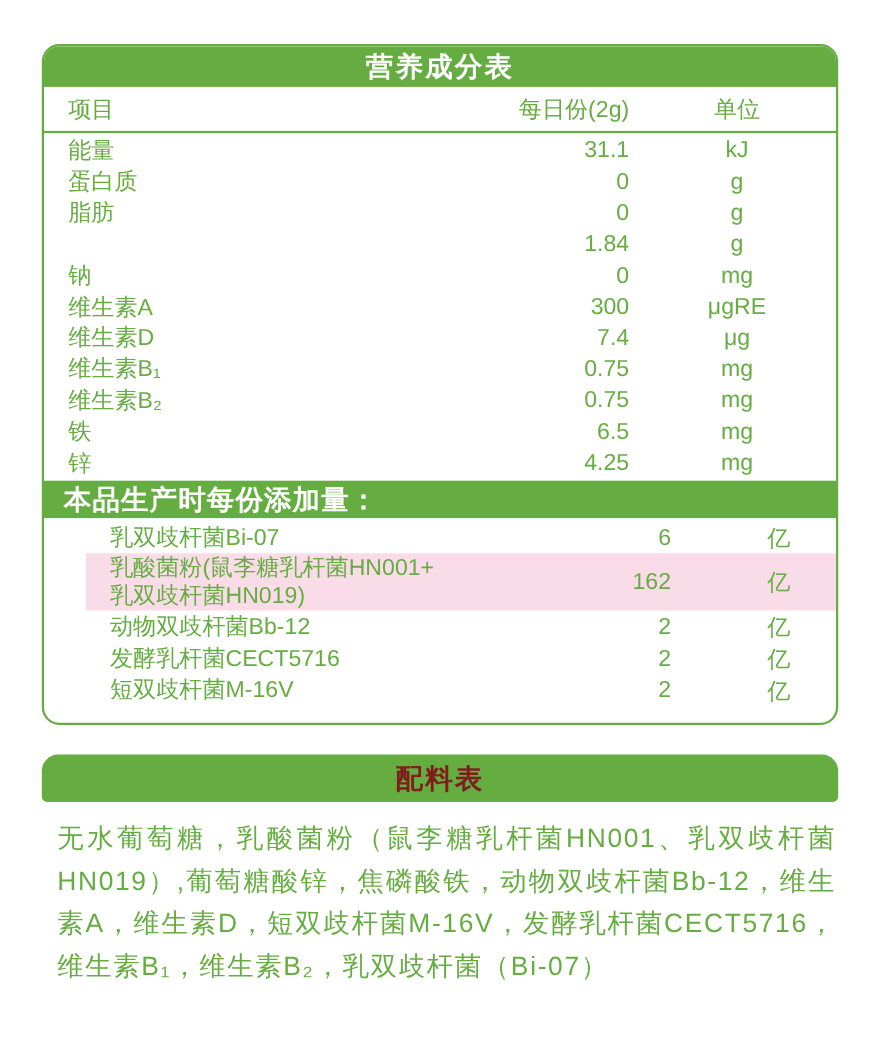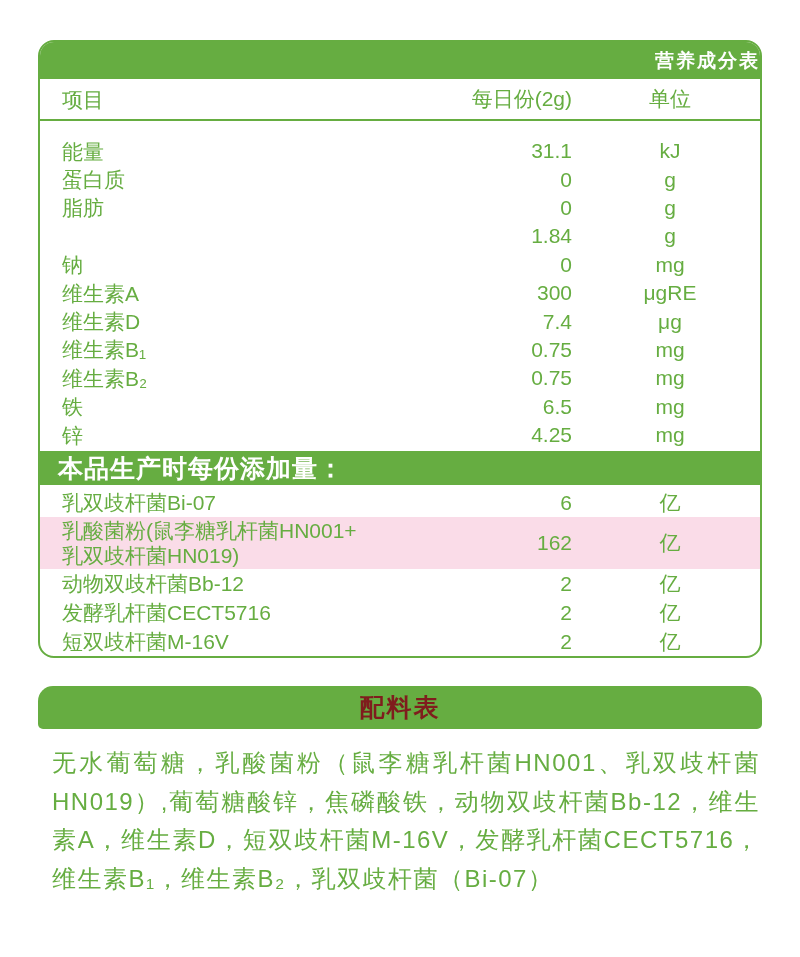--- a/index.html
+++ b/index.html
@@ -17,47 +17,47 @@
   
   .ntable{
     position:absolute;left:38px;top:40px;width:720px;
     border:2px solid var(--green);
     border-radius:16px;
     background:#ffffff;
     overflow:hidden;
   }
   .title-band{
     height:37px;background:var(--green);
-    display:flex;align-items:center;justify-content:flex-end;
-    color:#ffffff;font-size:19px;font-weight:bold;letter-spacing:2px;
+    display:flex;align-items:center;justify-content:center;
+    color:#ffffff;font-size:25px;font-weight:bold;letter-spacing:2px;
   }
   .header-row{
     position:relative;height:40px;
     display:flex;align-items:center;
     border-bottom:2px solid var(--green);
     color:var(--green);font-size:21px;
   }
   .c-item{padding-left:22px;white-space:pre-line;line-height:25px;}
   .c-val{position:absolute;left:352px;width:180px;text-align:right;}
   .c-unit{position:absolute;left:555px;width:150px;text-align:center;}
-  .rows-block{padding-top:16px;}
+  .rows-block{padding-top:2px;}
   .trow{
     position:relative;height:28.4px;
     display:flex;align-items:center;
     color:var(--green);font-size:21px;
   }
   .trow.tall{height:53px;}
   .trow.hl{background:var(--pink);}
   .additive-band{
     margin-top:2px;height:34px;background:var(--green);
     display:flex;align-items:center;
     padding-left:18px;
     color:#ffffff;font-size:25px;font-weight:bold;letter-spacing:1px;
   }
-  .additive-rows{padding:3px 0 0 0;}
+  .additive-rows{padding:3px 0 15px 0;margin-left:38px;}
   .additive-rows .trow{height:29px;}
   .additive-rows .trow.tall{height:52px;}
   
   .ing-band{
     position:absolute;left:38px;top:686px;width:724px;height:43px;
     background:var(--green);
     border-radius:15px 15px 5px 5px;
     display:flex;align-items:center;justify-content:center;
     color:#7f1d1d;font-size:25px;font-weight:bold;letter-spacing:2px;
   }

